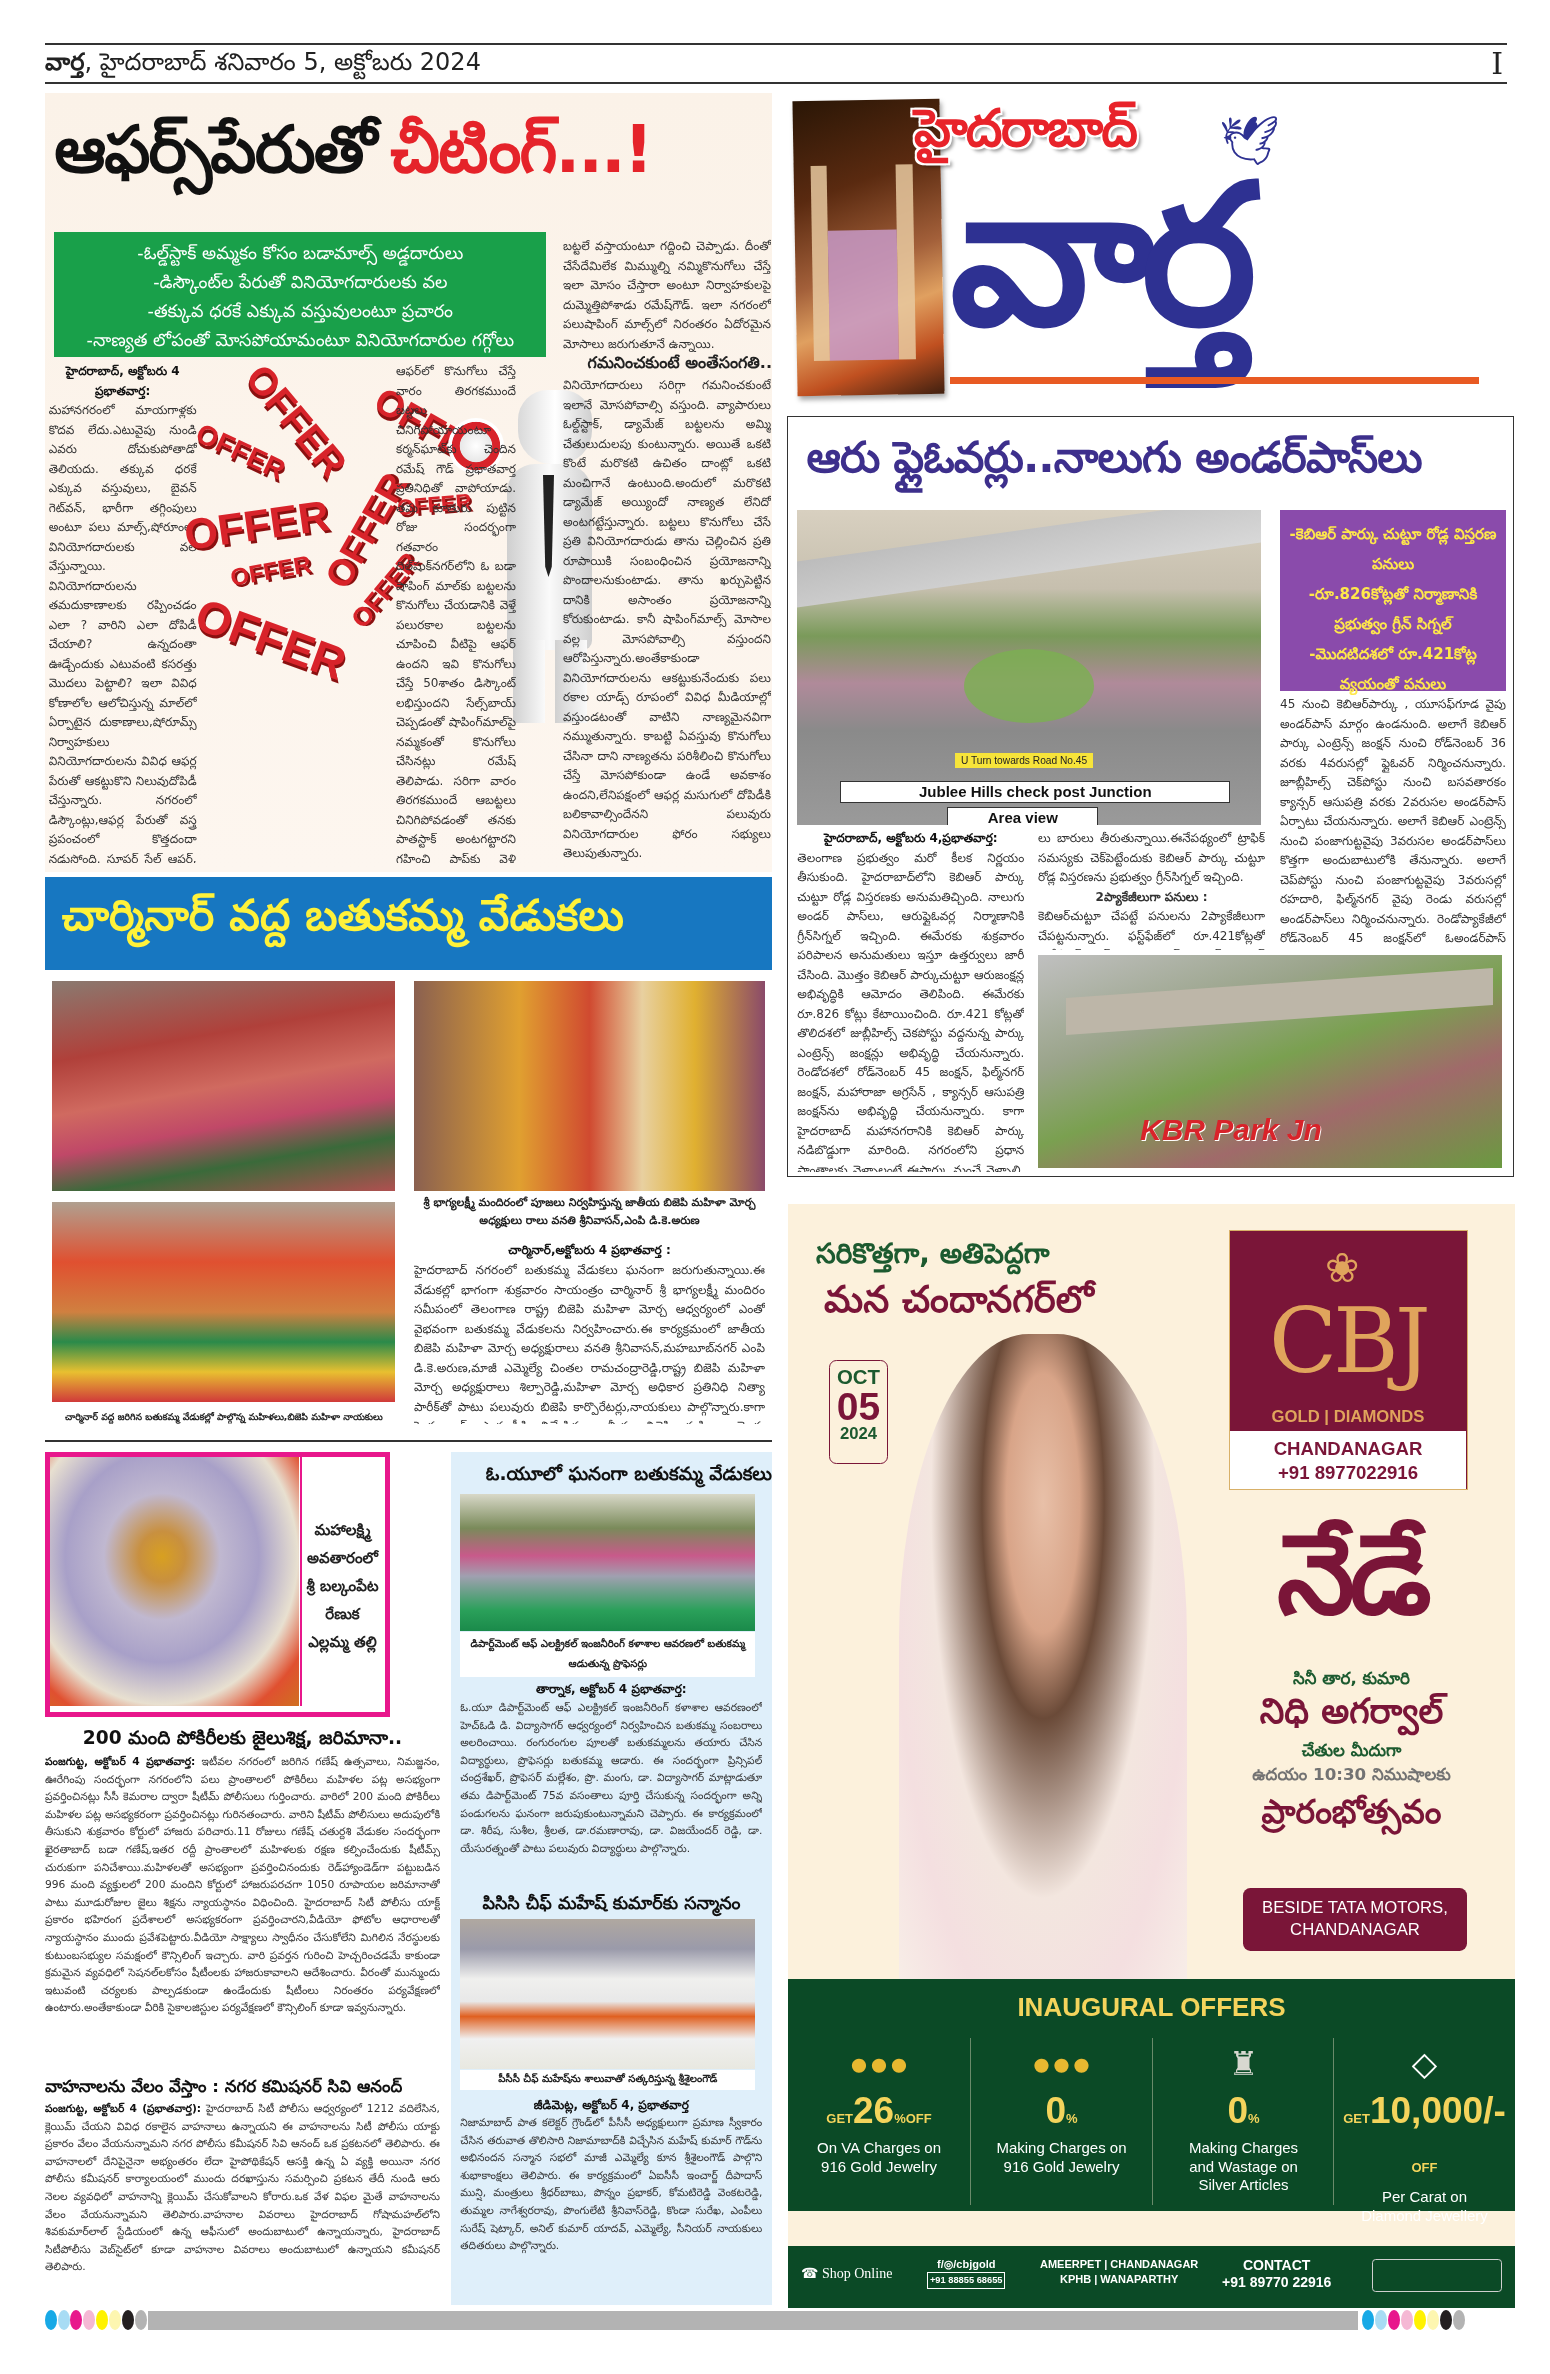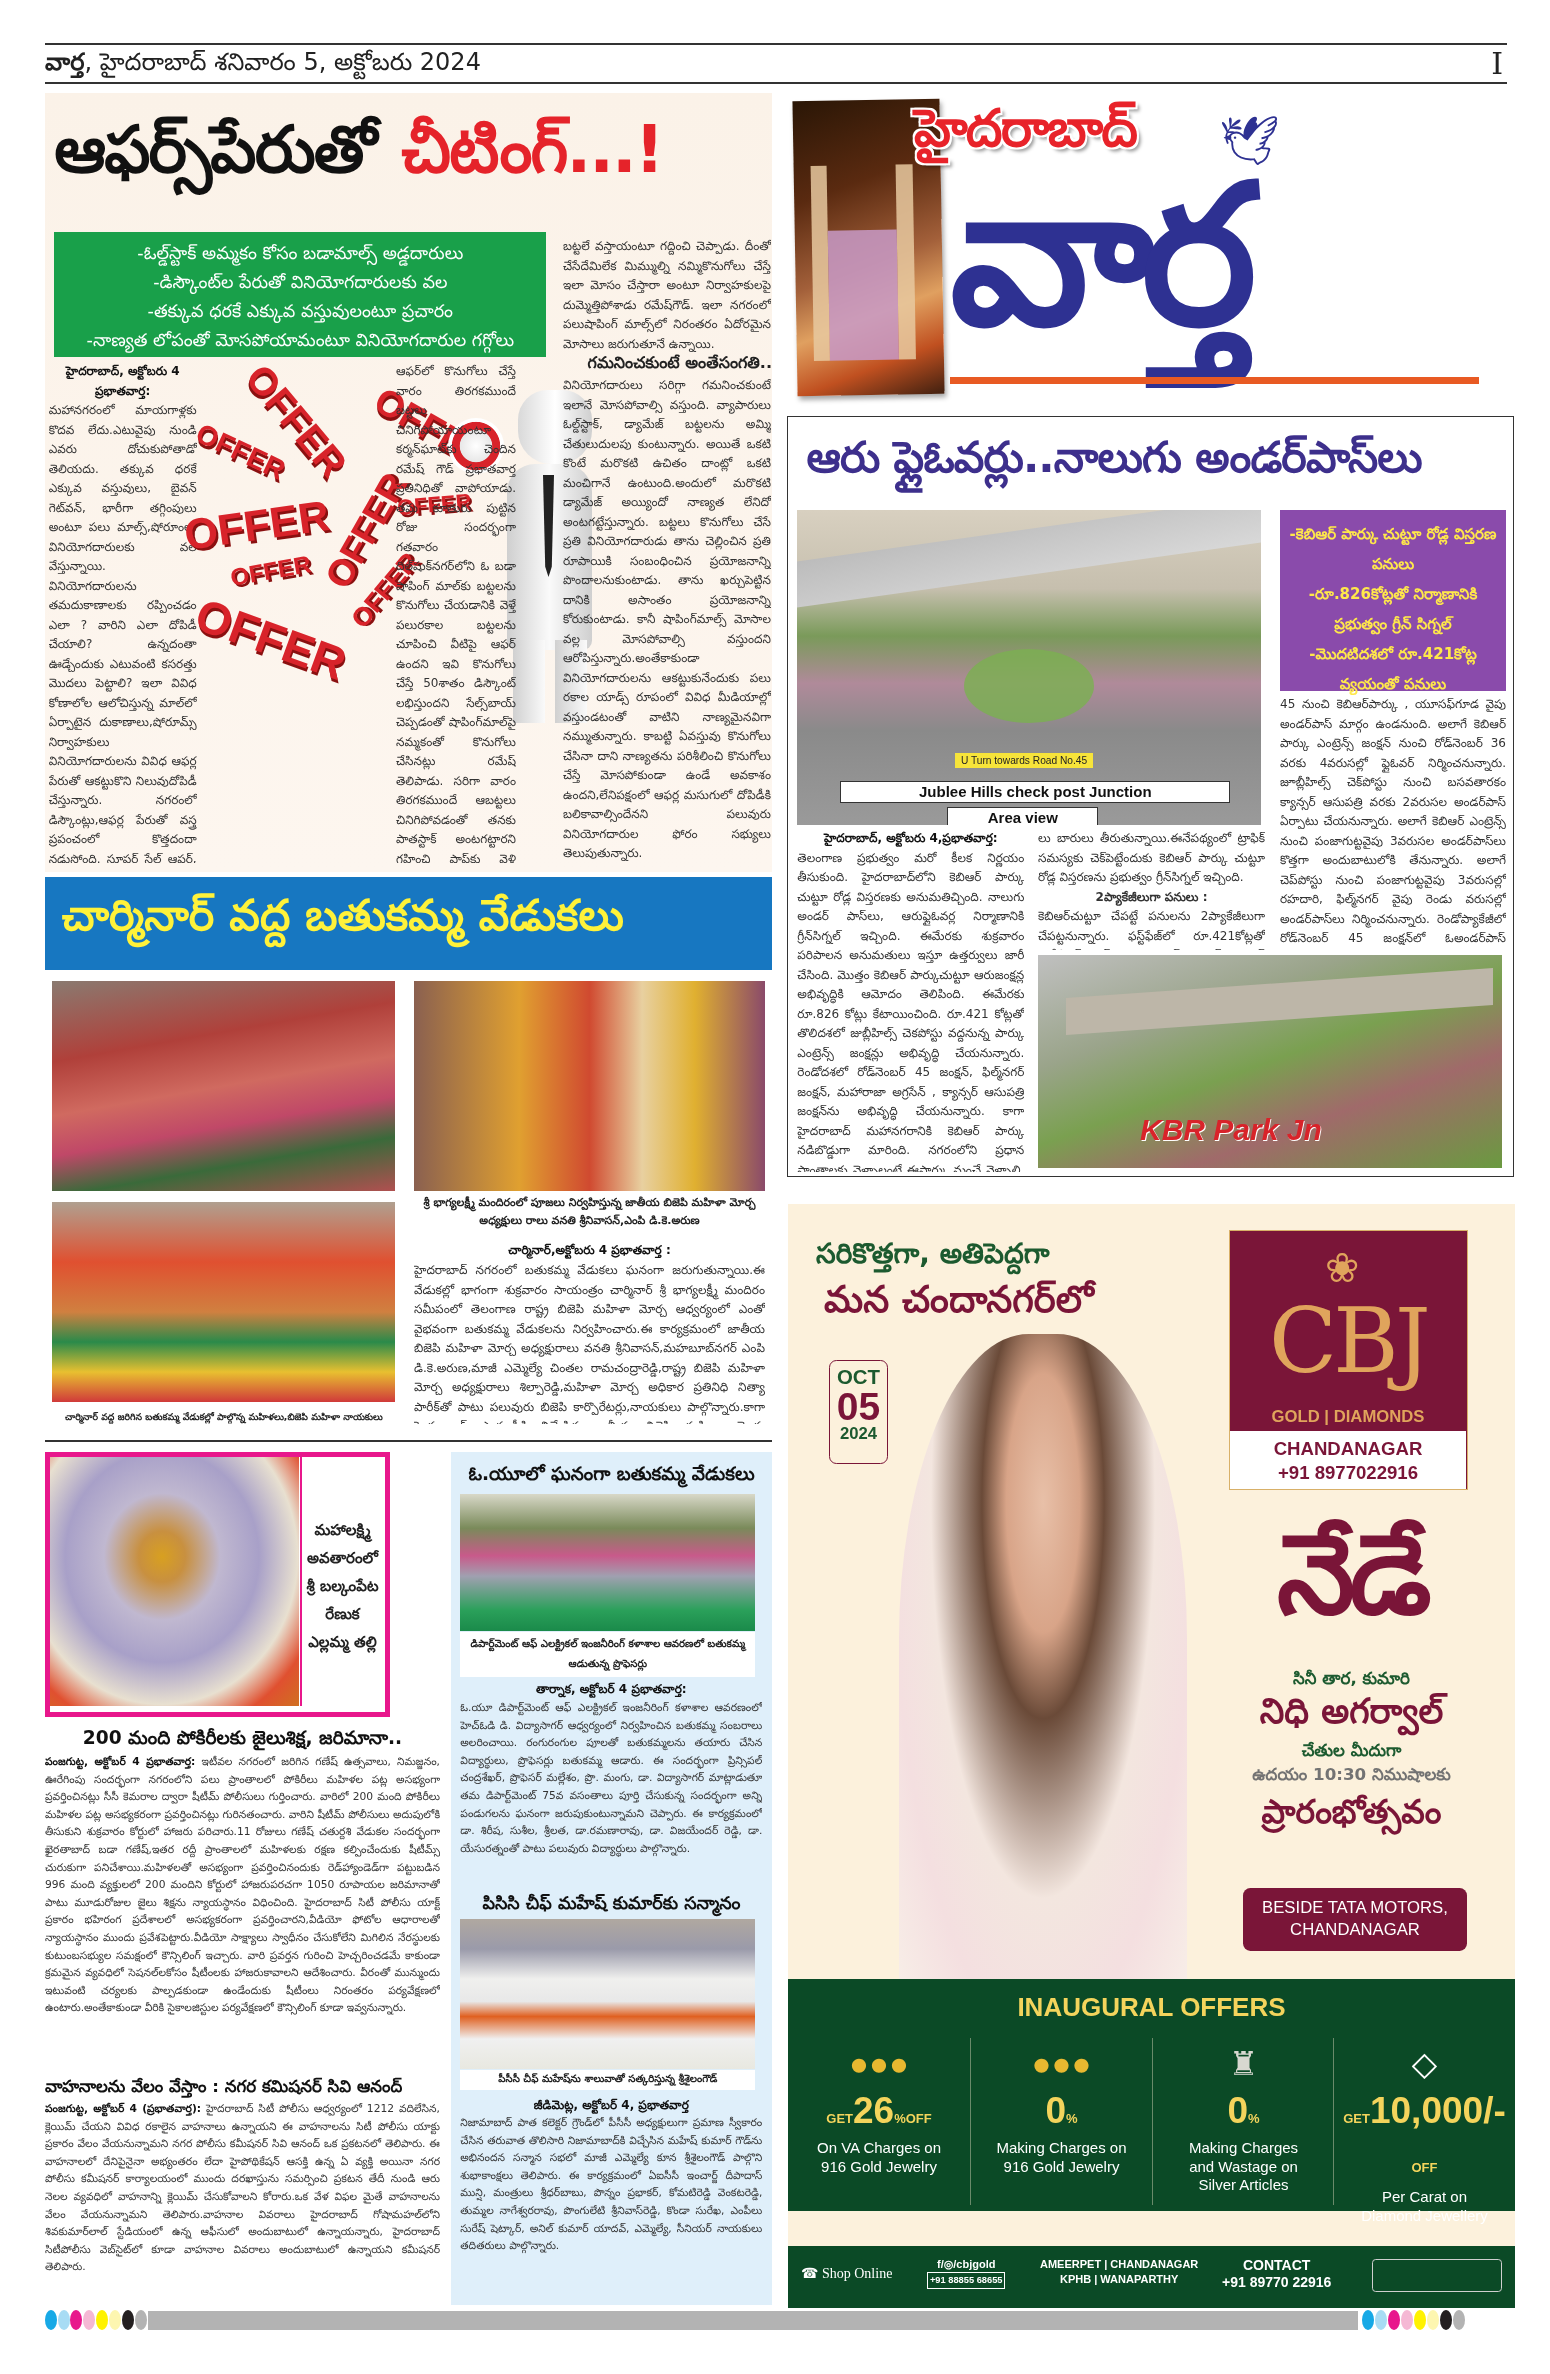--- a/index.html
+++ b/index.html
@@ -11,21 +11,21 @@
 .hdr-text b{font-weight:bold}
 .pageno{position:absolute;right:48px;top:46px;font-size:30px;font-family:"DejaVu Serif",serif}
 .body-text{font-size:12px;line-height:19.5px;color:#333;text-align:justify}
 .dateline{font-weight:bold;color:#111}
 .img-ph{position:absolute;overflow:hidden}
 .caption{font-size:11px;line-height:17.6px;text-align:center;font-weight:bold;color:#222}
 
 #a1{left:45px;top:93px;width:727px;height:779px;background:linear-gradient(#fbf2e8,#fdf6ef)}
 #a1 .headline{position:absolute;left:9.3px;top:18.6px;font-size:65px;font-weight:bold;letter-spacing:-1.9px;white-space:nowrap}
 #a1 .headline .black{color:#111}
-#a1 .headline .red{color:#e5232a;margin-left:26px}
+#a1 .headline .red{color:#e5232a;margin-left:15px}
 #a1 .green-box{position:absolute;left:9.3px;top:139px;width:492px;height:125px;background:#19a04a;color:#fff;padding:7.4px 11px;font-size:17.6px;line-height:29px;text-align:center}
 .offer-word{position:absolute;color:#d8232a;font-weight:900;font-family:"Liberation Sans",sans-serif;text-shadow:1.9px 2.8px 0 #8a1010;white-space:nowrap}
 #a1 .col{position:absolute}
 #a1 .subhead{position:absolute;left:519px;top:260px;width:208px;font-size:16px;font-weight:bold;text-align:right}
 
 #mast{left:788px;top:93px;width:724px;height:306px}
 #mast .photo{position:absolute;left:7.4px;top:7.4px;width:147px;height:295px;background:linear-gradient(160deg,#2a1606 0%,#5a2a10 30%,#a3603a 55%,#e0a060 70%,#c05020 85%,#402010 100%);box-shadow:1.9px 3.7px 5.6px rgba(0,0,0,.35);transform:rotate(-1deg)}
 #mast .photo .tower{position:absolute;background:#e8c9a0;opacity:.85}
 #mast .hyd{position:absolute;left:126px;top:4.6px;font-size:52px;font-weight:900;color:#e8232a;text-shadow:1.9px 1.9px 0 #fff,-1.9px -1.9px 0 #fff,1.9px -1.9px 0 #fff,-1.9px 1.9px 0 #fff,3.7px 3.7px 3.7px rgba(0,0,0,.4);letter-spacing:-1.9px}
 #mast .vartha{position:absolute;left:162px;top:56px;font-size:195px;line-height:213px;font-weight:900;color:#2e3192;letter-spacing:-13px}
@@ -45,21 +45,21 @@
 #a3 .banner{position:absolute;left:0;top:0;width:727px;height:93px;background:#1777c1;color:#fff23a;font-size:43px;font-weight:bold;padding:13px 16.7px;white-space:nowrap}
 #a3 .ph1{left:7.4px;top:104px;width:343px;height:210px;background:linear-gradient(170deg,#8a7a70 0%,#b0403a 30%,#d06a60 50%,#c04868 65%,#3a6a3a 80%,#b05050 100%)}
 #a3 .ph2{left:7.4px;top:325px;width:343px;height:200px;background:linear-gradient(180deg,#b0a090 0%,#e05030 30%,#d08040 55%,#2a8a4a 70%,#e8c030 85%,#d03a3a 100%)}
 #a3 .ph3{left:369px;top:104px;width:351px;height:135px;background:linear-gradient(90deg,#8a6050 0%,#e0a030 30%,#d04a30 50%,#e8d0a0 65%,#e0b030 80%,#8a4a6a 100%)}
 
 #a4{left:45px;top:1452px;width:278px;height:260px;border:5.6px solid #e8178c}
 #a4 .ph{left:0;top:0;width:182px;height:249px;background:radial-gradient(ellipse at 45% 40%,#d8a020 0%,#c89040 12%,#c0b8d0 30%,#a8a0c8 50%,#e8e0d0 70%,#e05030 85%,#d07020 100%)}
 #a4 .txt{position:absolute;left:186px;top:0;width:82px;height:249px;border-left:2.8px solid #e8178c;font-size:15px;line-height:28px;text-align:center;padding-top:59px;font-weight:bold;color:#222}
 
 #a5{left:451px;top:1452px;width:321px;height:853px;background:#dfeffa}
-#a5 .h{position:absolute;left:0;top:11px;width:321px;text-align:center;font-size:18.6px;font-weight:bold;color:#111}
+#a5 .h{position:absolute;left:0;top:11px;width:321px;text-align:right;font-size:18.6px;font-weight:bold;color:#111}
 #a5 .ph{left:9.3px;top:42px;width:295px;height:137px;background:linear-gradient(180deg,#d8d8c8 0%,#7a8a5a 25%,#c85a8a 45%,#a0a0b0 60%,#2aa05a 85%,#1a8a4a 100%)}
 #a5 .cap{position:absolute;left:9.3px;top:180px;width:295px;height:45px;background:#fff;font-size:10.2px;line-height:20.4px;text-align:center;font-weight:bold;padding-top:1.9px}
 #a5 .h2{position:absolute;left:0;top:441px;width:321px;text-align:center;font-size:17.6px;font-weight:bold;color:#111}
 #a5 .ph2{left:9.3px;top:467px;width:295px;height:150px;background:linear-gradient(180deg,#b0a8a0 0%,#9a9aaa 20%,#f0f0ee 40%,#e8e8e8 55%,#e06020 65%,#f0f0f0 80%,#e8e8e0 100%)}
 #a5 .cap2{position:absolute;left:9.3px;top:618px;width:295px;height:20.4px;background:#fff;font-size:10.2px;line-height:18.6px;text-align:center;font-weight:bold}
 
 #ad{left:788px;top:1204px;width:727px;height:1104px;background:#fcf1dc}
 #ad .tag1{position:absolute;left:28px;top:33px;font-size:28px;font-weight:bold;color:#1c5a2f}
 #ad .tag2{position:absolute;left:36px;top:74px;font-size:37px;font-weight:bold;color:#7a1538}
 #ad .date{position:absolute;left:41px;top:156px;width:59px;height:104px;border:1.9px solid #7a1538;border-radius:7.4px;text-align:center;font-family:"Liberation Sans",sans-serif;font-weight:bold;line-height:1}

